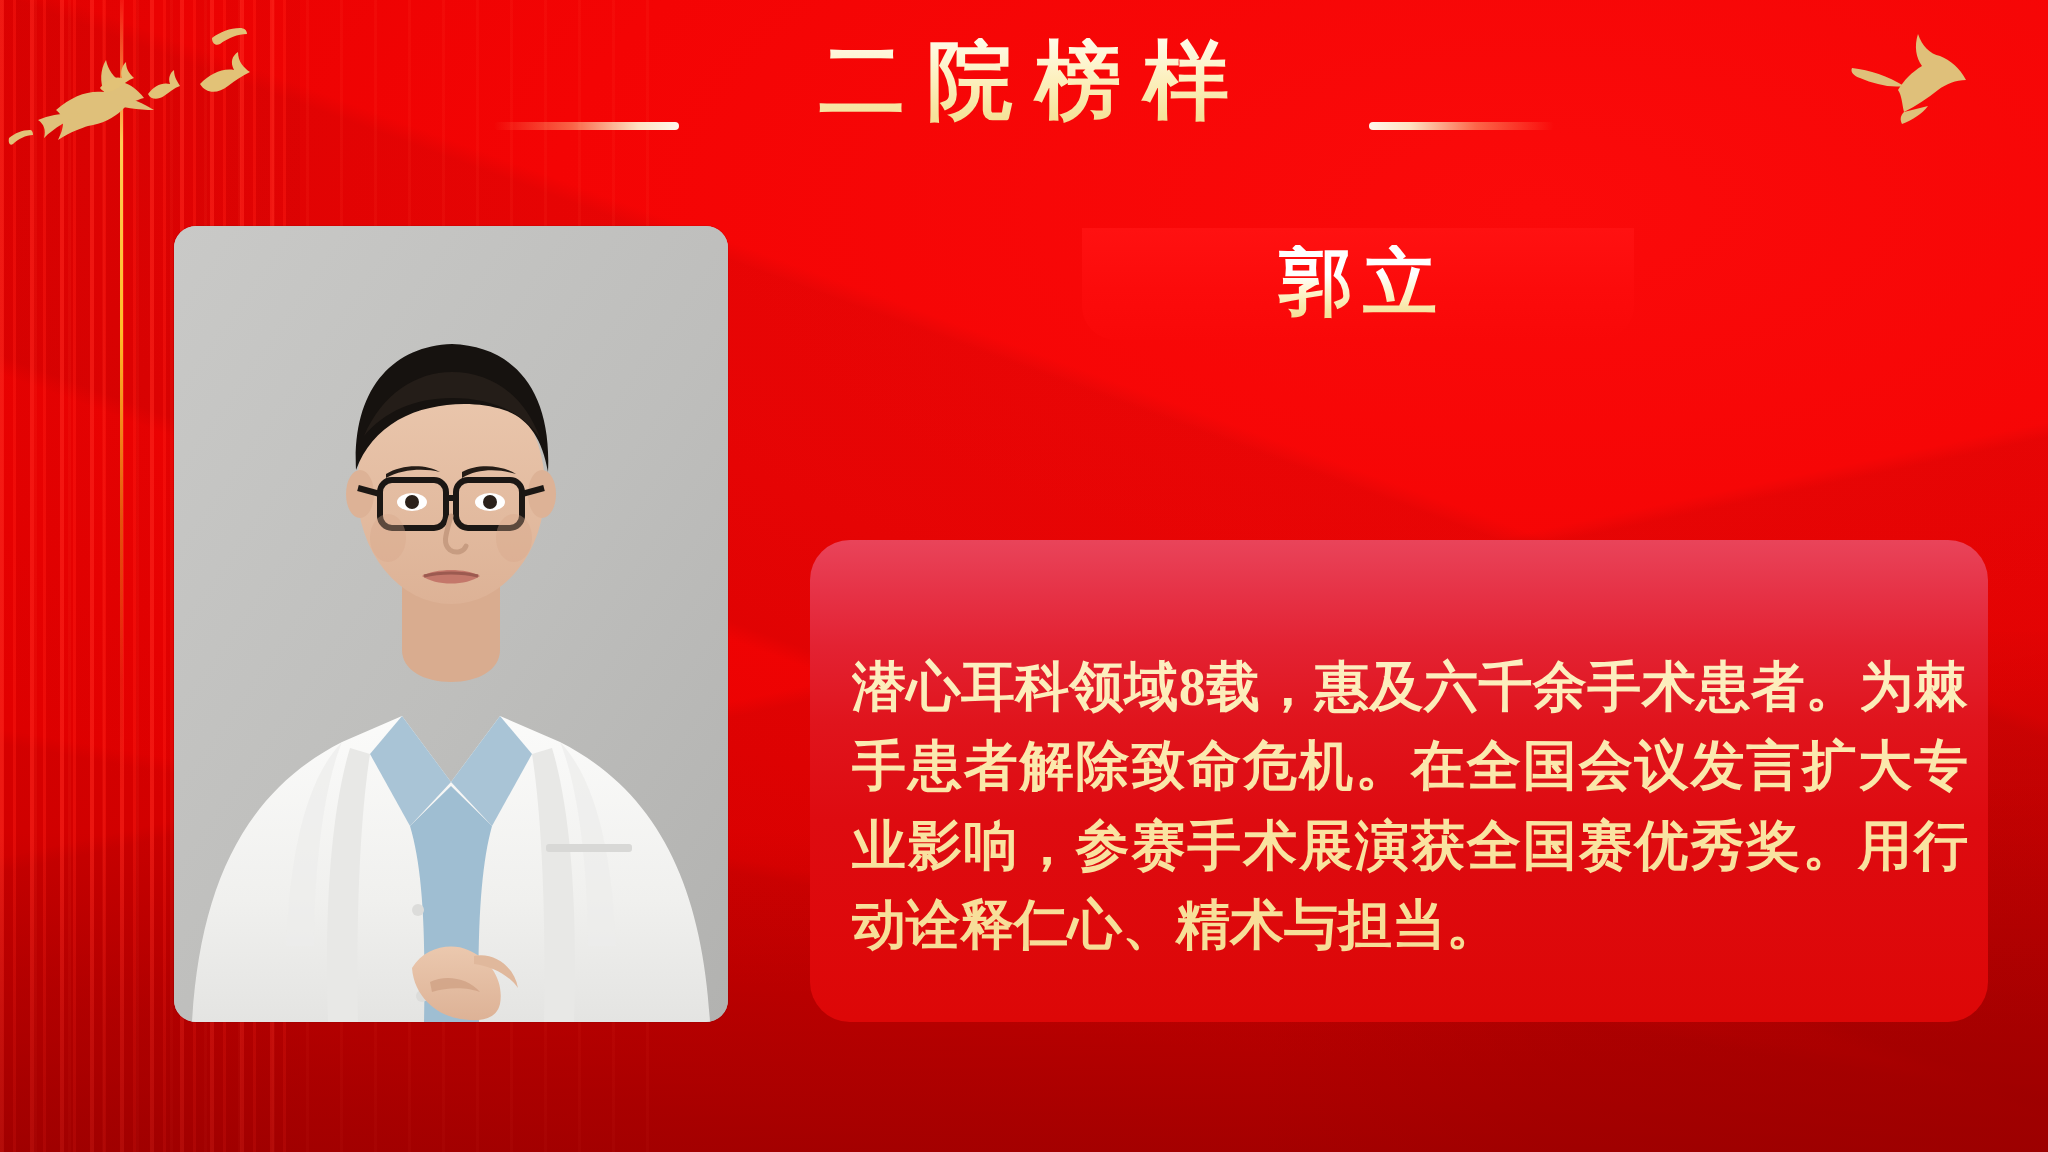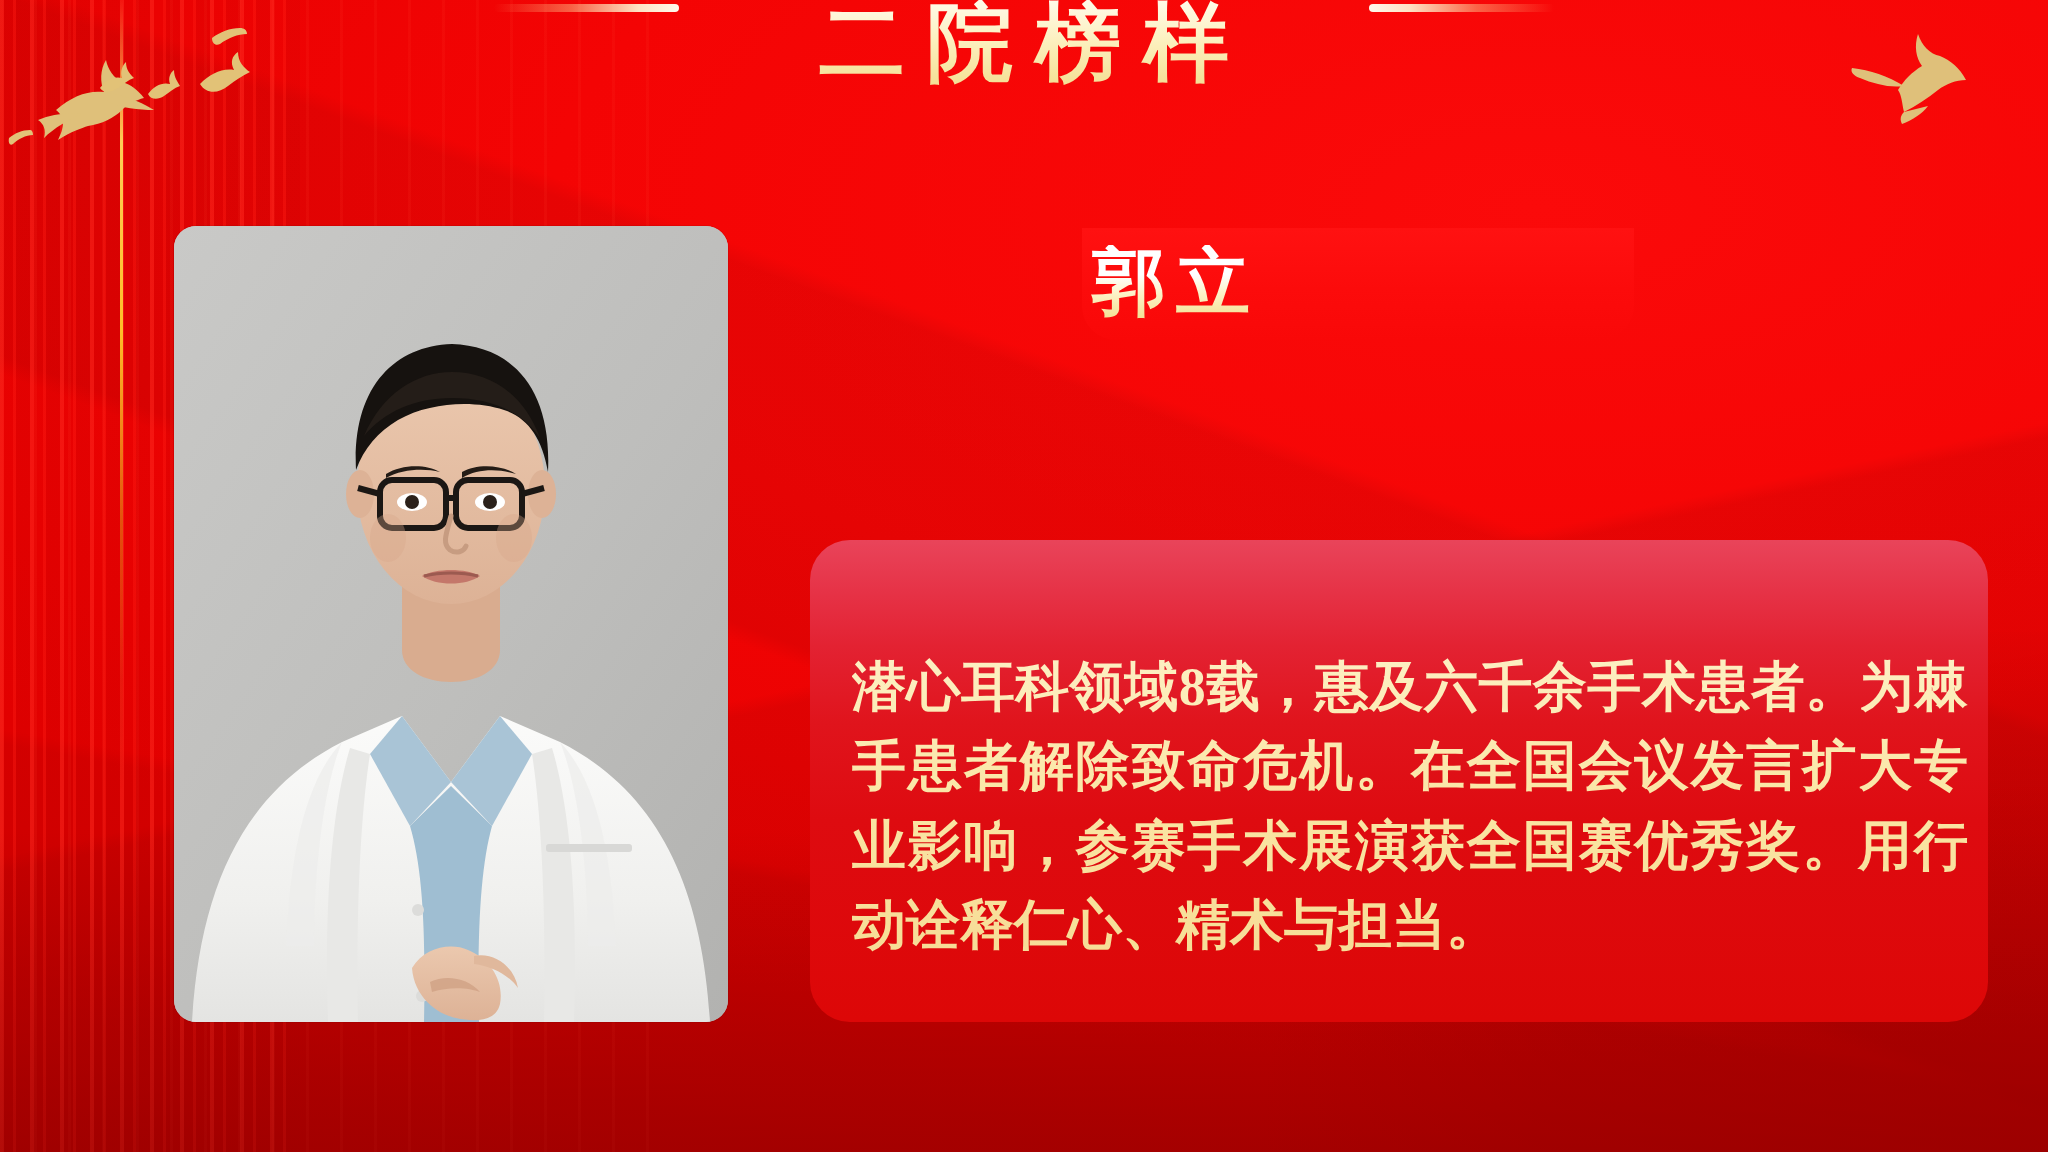--- a/index.html
+++ b/index.html
@@ -66,21 +66,21 @@
     filter:blur(0.4px);
   }
 
   
   .dove{position:absolute; fill:#E2C277;}
   .dove.big{fill:#DFC07A;}
 
   
   .header{
     position:absolute; left:0; top:0; width:100%; height:130px;
-    display:flex; align-items:flex-start; justify-content:center; gap:0;
+    display:flex; align-items:flex-end; justify-content:center; gap:0;
   }
   .rule{
     height:8px; width:185px; border-radius:4px;
   }
   .rule.left{
     background:linear-gradient(to right, rgba(255,230,170,0) 0%, rgba(255,215,150,0.45) 42%, rgba(255,238,205,0.95) 78%, #FFF8EC 100%);
     margin-right:118px; margin-top:4px;
   }
   .rule.right{
     background:linear-gradient(to left, rgba(255,230,170,0) 0%, rgba(255,215,150,0.45) 42%, rgba(255,238,205,0.95) 78%, #FFF8EC 100%);
@@ -108,21 +108,21 @@
     background:linear-gradient(135deg,#C6C6C4 0%,#BFBFBD 40%,#B7B7B5 100%);
     box-shadow:0 0 0 1px rgba(0,0,0,0.06);
   }
   .portrait svg{display:block;width:100%;height:100%;}
 
   
   .name-badge{
     position:absolute; left:1082px; top:228px; width:552px; height:112px;
     background:linear-gradient(to bottom,#FF1111 0%,#FC0B0B 55%,#F90808 100%);
     border-radius:0 0 34px 34px;
-    display:flex; align-items:center; justify-content:flex-start;
+    display:flex; align-items:center; justify-content:center;
   }
   .name-text{
     font-size:74px; font-weight:700; letter-spacing:10px; text-indent:10px;
     line-height:1; white-space:nowrap;
     background:linear-gradient(to bottom,#FFFFFF 0%,#FFFFFF 38%,#FDF3C8 62%,#F2DC8A 100%);
     -webkit-background-clip:text; background-clip:text;
     -webkit-text-fill-color:transparent;
     padding-bottom:4px;
   }
 

